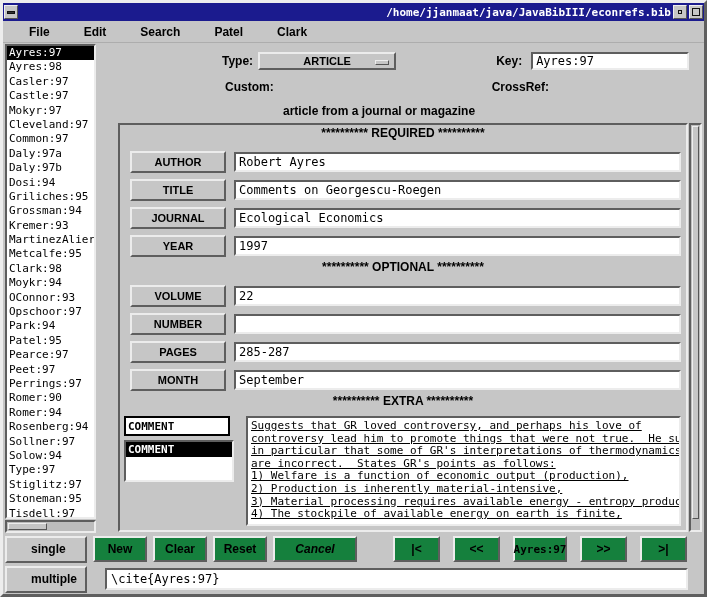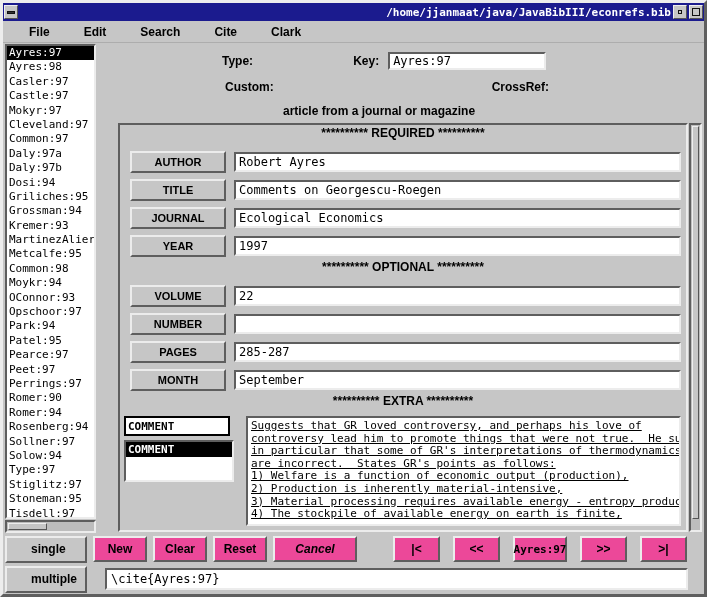--- a/index.html
+++ b/index.html
@@ -129,21 +129,21 @@
   }
 
   
   .btm-row { height: 30px; flex: 0 0 30px; display: flex; align-items: center; }
   .mode-btn {
     width: 82px; flex: 0 0 82px; height: 27px; margin-left: 2px;
     background: #c6c6c6; display: flex; align-items: center;
     padding-left: 24px; font: bold 12px "Liberation Sans", sans-serif;
   }
   .btn {
-    height: 26px; background: #ec4899;
+    height: 26px; background: #15803d;
     display: flex; align-items: center; justify-content: center;
     font: bold 12px "Liberation Sans", sans-serif;
   }
   .btn.w54 { width: 54px; }
   .btn.w60 { width: 84px; font-style: italic; }
   .btn.nav { width: 47px; }
   .btn.navcur { width: 54px; font: bold 11px "DejaVu Sans Mono", monospace; }
   .gap6 { margin-left: 6px; }
   .gap13 { margin-left: 13px; }
   .nav-group { margin-left: auto; margin-right: 17px; display: flex; }
@@ -168,21 +168,21 @@
       </div>
     <div class="tb-btn">
         <span class="max-glyph"></span>
       </div>
   </div>
 
   <div class="menubar">
     <span class="menu-item">File</span>
     <span class="menu-item">Edit</span>
     <span class="menu-item">Search</span>
-    <span class="menu-item">Cite</span>
+    <span class="menu-item">Patel</span>
     <span class="menu-item">Clark</span>
   </div>
 
   <div class="middle">
 
     <div class="sidebar-col">
       <div class="listbox in">
         <div class="li sel">Ayres:97</div>
         <div class="li">Ayres:98</div>
         <div class="li">Casler:97</div>
@@ -191,21 +191,21 @@
         <div class="li">Cleveland:97</div>
         <div class="li">Common:97</div>
         <div class="li">Daly:97a</div>
         <div class="li">Daly:97b</div>
         <div class="li">Dosi:94</div>
         <div class="li">Griliches:95</div>
         <div class="li">Grossman:94</div>
         <div class="li">Kremer:93</div>
         <div class="li">MartinezAlier:9</div>
         <div class="li">Metcalfe:95</div>
-        <div class="li">Common:98</div>
+        <div class="li">Clark:98</div>
         <div class="li">Moykr:94</div>
         <div class="li">OConnor:93</div>
         <div class="li">Opschoor:97</div>
         <div class="li">Park:94</div>
         <div class="li">Patel:95</div>
         <div class="li">Pearce:97</div>
         <div class="li">Peet:97</div>
         <div class="li">Perrings:97</div>
         <div class="li">Romer:90</div>
         <div class="li">Romer:94</div>
@@ -220,20 +220,24 @@
       <div class="hscroll in">
         <div class="hthumb"></div>
       </div>
     </div>
 
     <div class="main-col">
 
       <div class="top-controls">
         <div class="row-a">
           <span class="type-label">Type:</span>
+          <div class="dropdown out">
+            <span>ARTICLE</span>
+            <span class="omh"></span>
+          </div>
           <span class="key-label">Key:</span>
           <input class="key-input" value="Ayres:97" style="">
         </div>
         <div class="row-b">
           <span class="custom-label">Custom:</span>
           <span class="crossref-label">CrossRef:</span>
         </div>
         <div class="row-c">
           <span class="desc">article from a journal or magazine</span>
         </div>

